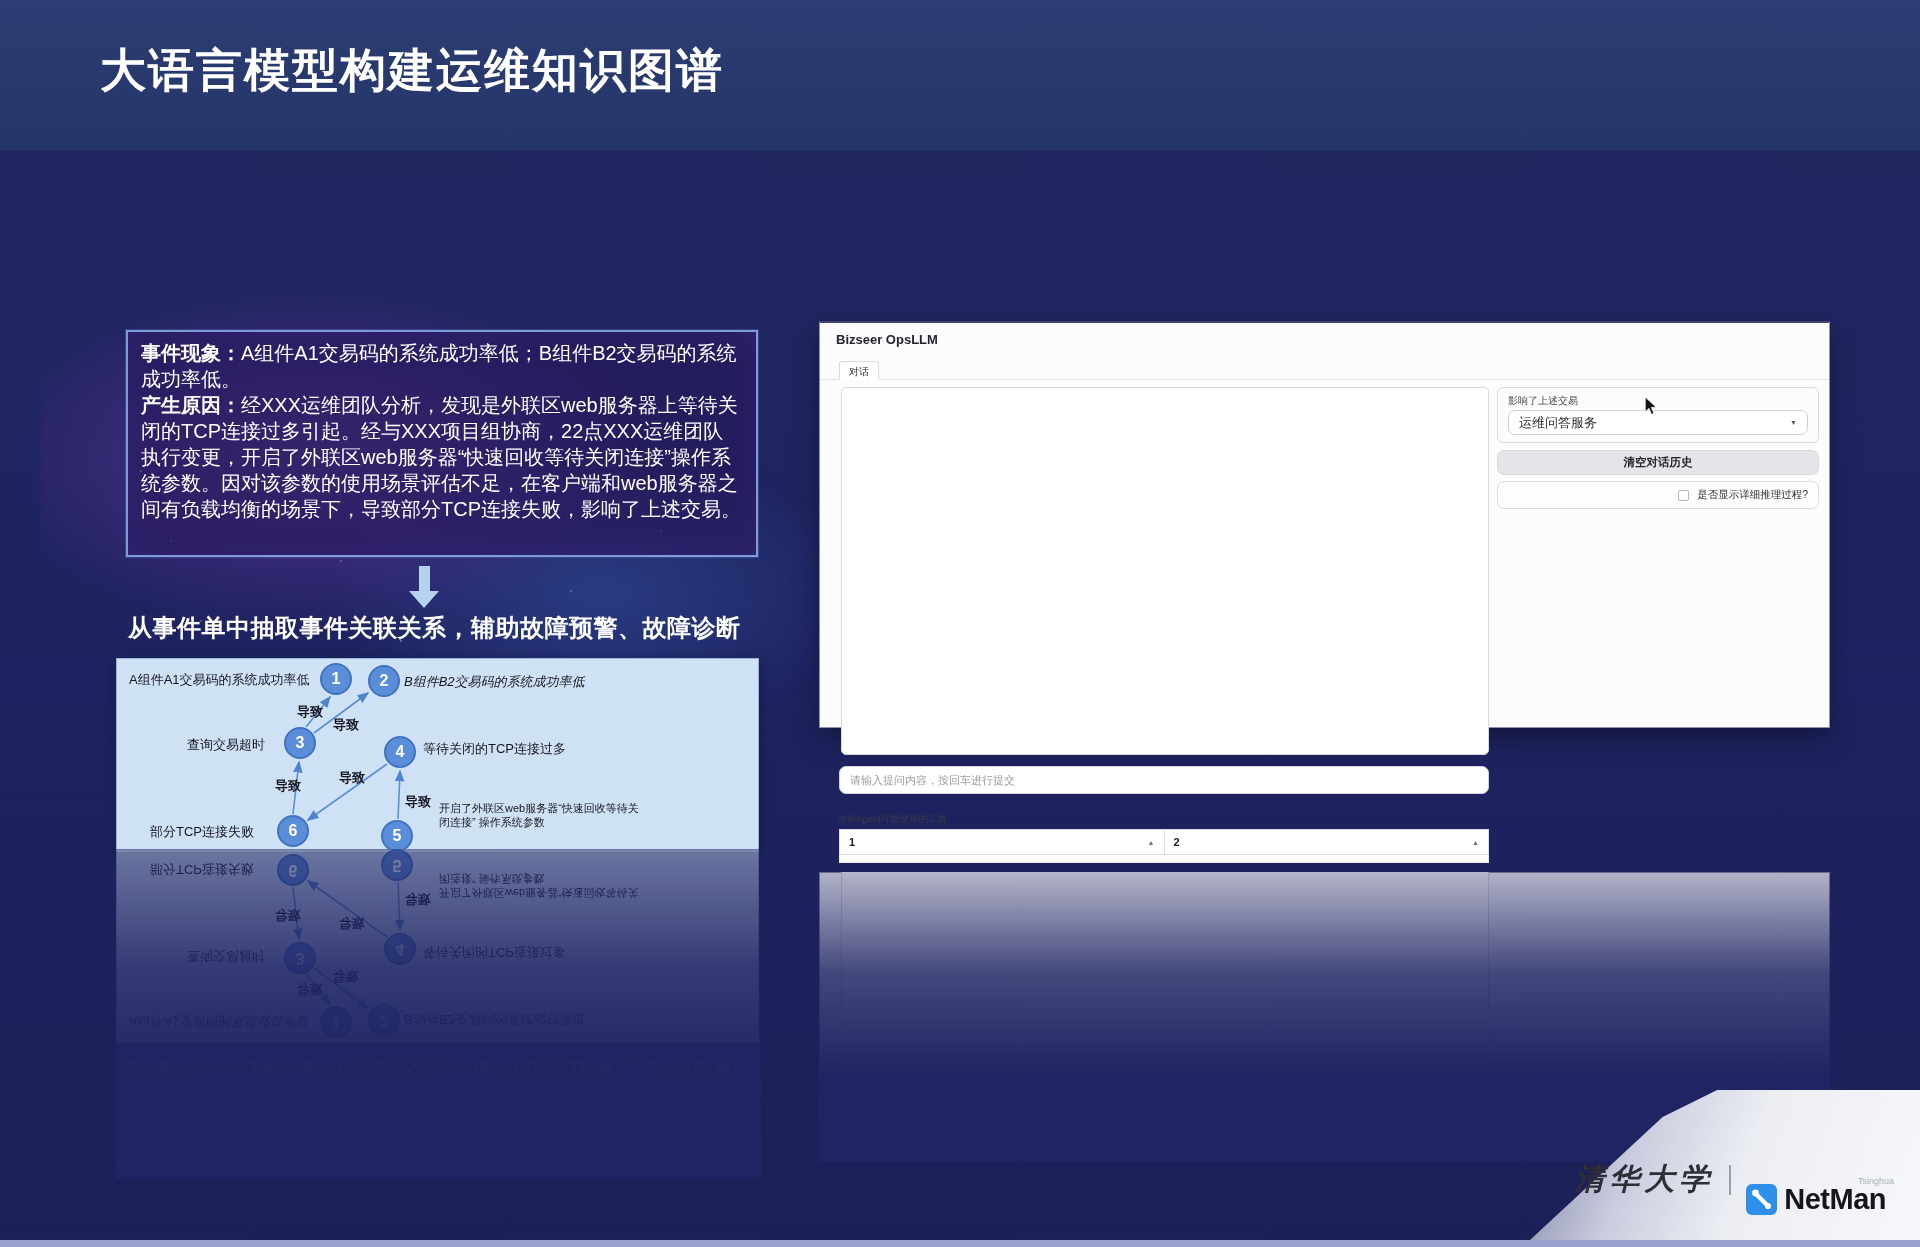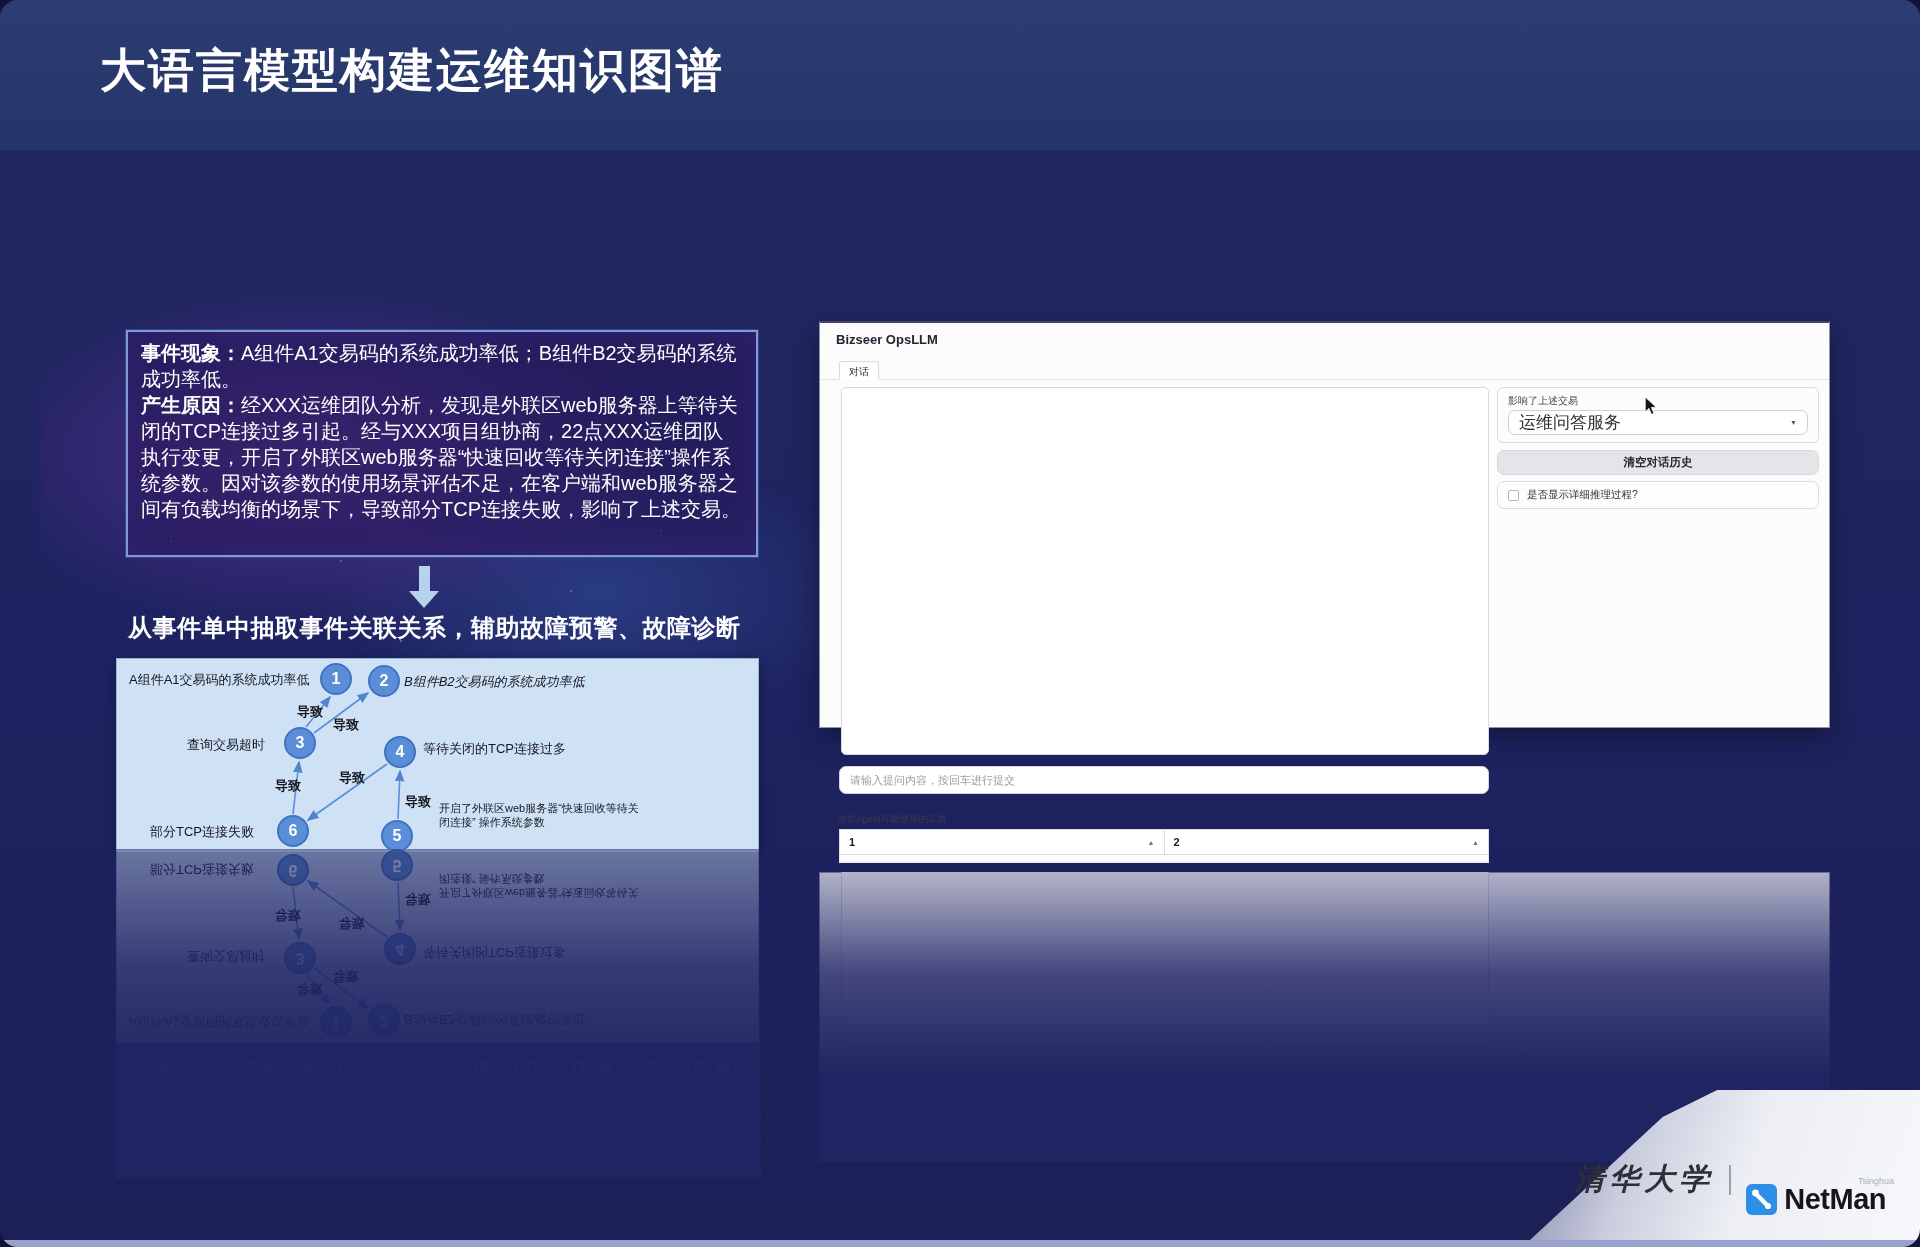--- a/index.html
+++ b/index.html
@@ -1,18 +1,18 @@
 <!DOCTYPE html>
 <html><head>
 <meta charset="utf-8">
 <style>
   html,body{margin:0;padding:0;background:#11143a;}
   .slide{position:relative;width:1920px;height:1247px;overflow:hidden;
          background:linear-gradient(180deg,#21285f 0%,#1e2361 55%,#1b2057 100%);
-         font-family:"Liberation Sans","DejaVu Sans",sans-serif;border-radius:18px;}
+         font-family:"Liberation Sans","DejaVu Sans",sans-serif;}
   
   .header-band{position:absolute;left:0;top:0;width:100%;height:150px;
                background:linear-gradient(180deg,#2c3d73 0%,#253569 100%);}
   .page-title{position:absolute;left:100px;top:40px;margin:0;color:#ffffff;
               font-size:46px;font-weight:800;letter-spacing:2px;}
   
   .nebula{position:absolute;left:40px;top:240px;width:780px;height:520px;pointer-events:none;
           background:radial-gradient(ellipse 58% 45% at 35% 42%,rgba(150,80,200,.40),rgba(95,48,152,.22) 55%,transparent 75%),
                      radial-gradient(ellipse 50% 38% at 72% 68%,rgba(70,115,205,.30),transparent 70%);
           filter:blur(2px);}
@@ -63,29 +63,29 @@
        border-radius:3px 3px 0 0;font-size:10px;color:#2c2d33;z-index:2;text-align:right;}
   .tab-underline{position:absolute;left:0;right:0;top:56px;height:1px;background:#e4e4ea;}
   .chat-panel{position:absolute;left:21px;top:64px;width:648px;height:368px;box-sizing:border-box;
               background:#ffffff;border:1px solid #d9d9e0;border-radius:5px;}
   .tools-panel{position:absolute;left:677px;top:64px;width:322px;height:56px;box-sizing:border-box;
                border:1px solid #d9d9e0;border-radius:6px;background:#fcfcfd;}
   .tools-label{position:absolute;left:10px;top:6px;font-size:10px;color:#45474f;}
   .dropdown{position:absolute;left:10px;top:22px;right:10px;height:25px;box-sizing:border-box;
             border:1px solid #cfcfd8;border-radius:7px;background:#ffffff;
             display:flex;align-items:center;justify-content:space-between;padding:0 10px;}
-  .dropdown .val{font-size:17px;color:#2b2c33;}
+  .dropdown .val{font-size:13px;color:#2b2c33;}
   .dropdown .caret{font-size:7px;color:#55565e;}
   .clear-btn{position:absolute;left:677px;top:127px;width:322px;height:25px;box-sizing:border-box;
              background:#e4e4e9;border:1px solid #d8d8de;border-radius:7px;
              display:flex;align-items:center;justify-content:center;
              font-size:11.5px;font-weight:600;color:#26272e;}
   .reason-row{position:absolute;left:677px;top:158px;width:322px;height:28px;box-sizing:border-box;
               border:1px solid #dcdce2;border-radius:7px;background:#fdfdfe;
-              display:flex;align-items:center;gap:8px;padding:0 10px;}
+              display:flex;align-items:center;gap:8px;padding:0 10px;justify-content:flex-end;}
   .checkbox{width:11px;height:11px;box-sizing:border-box;border:1px solid #b5b5bd;border-radius:2px;background:#fff;}
   .reason-label{font-size:10.5px;color:#2e2f36;}
   .chat-input{position:absolute;left:19px;top:443px;width:650px;height:28px;box-sizing:border-box;
               border:1px solid #d3d3db;border-radius:7px;background:#ffffff;padding:0 10px;
               font-size:11px;color:#2b2c33;font-family:"Liberation Sans","DejaVu Sans",sans-serif;outline:none;}
   .chat-input::placeholder{color:#9b9ba4;}
   .agent-label{position:absolute;left:17px;top:490px;font-size:9.5px;color:#3c3d45;}
   .expanders{position:absolute;left:19px;top:506px;width:650px;height:26px;box-sizing:border-box;
              display:flex;border:1px solid #dcdce2;background:#ffffff;}
   .expander{flex:1;display:flex;align-items:center;justify-content:space-between;padding:0 9px;}

